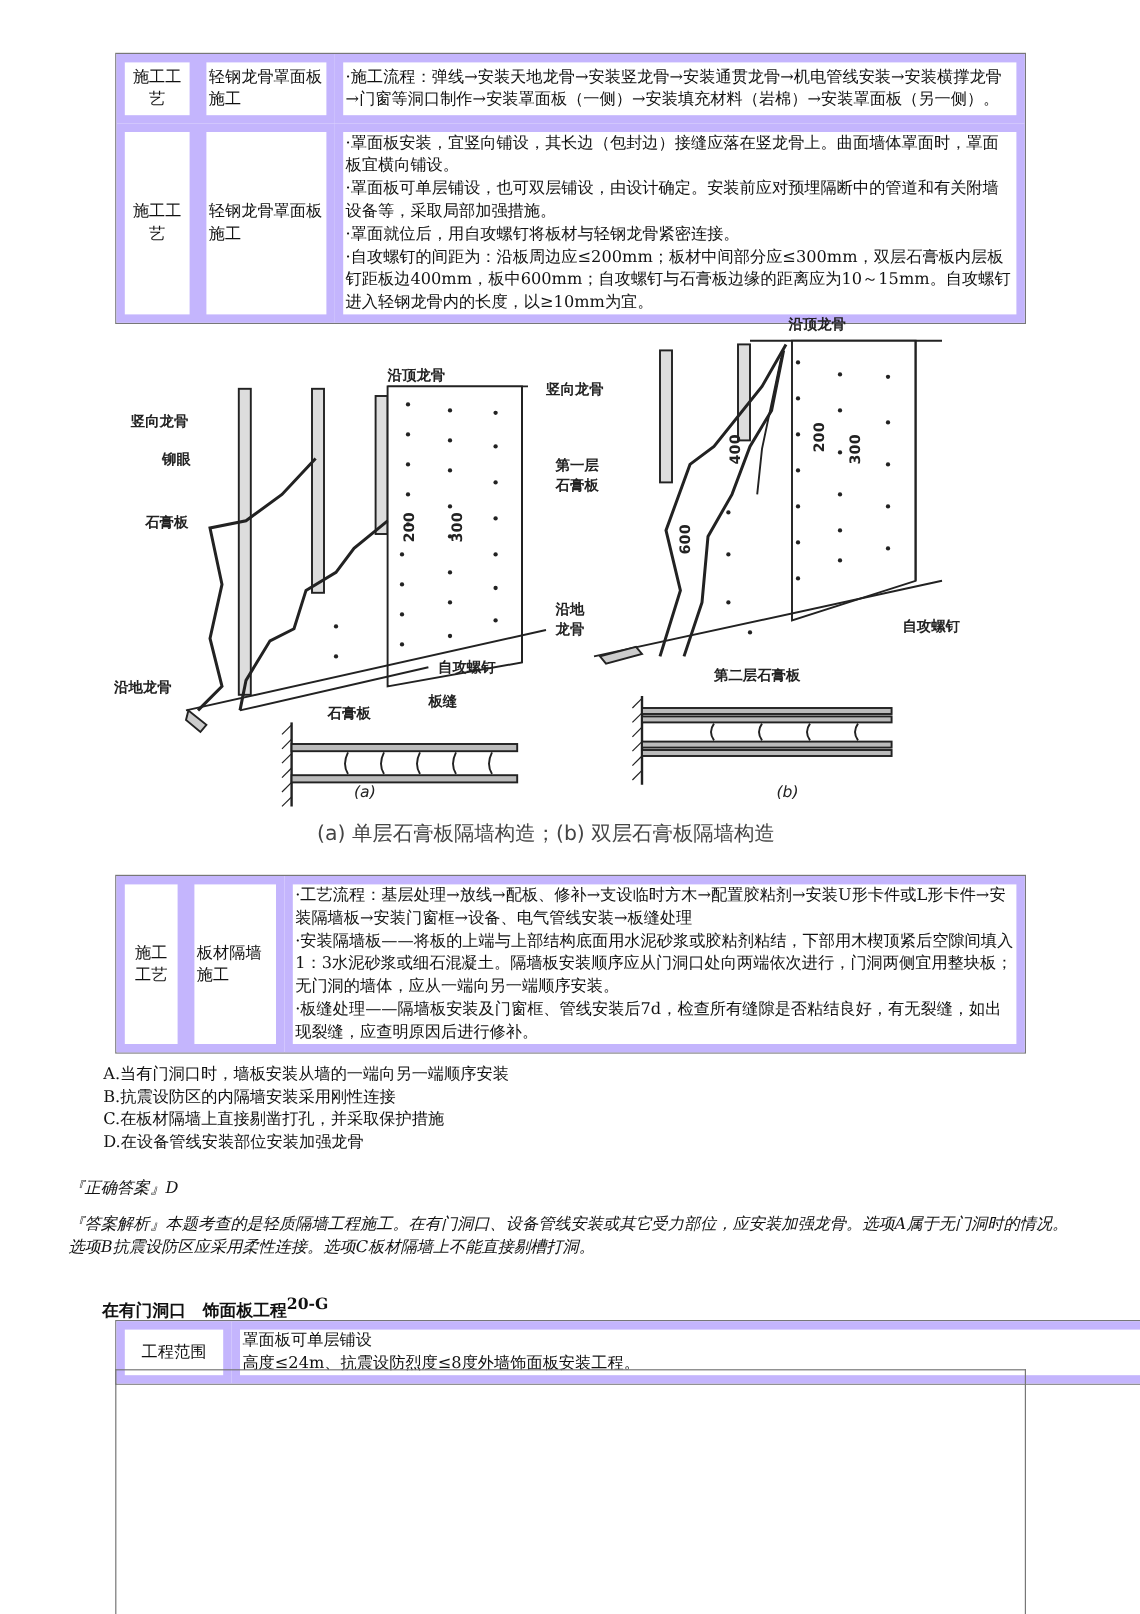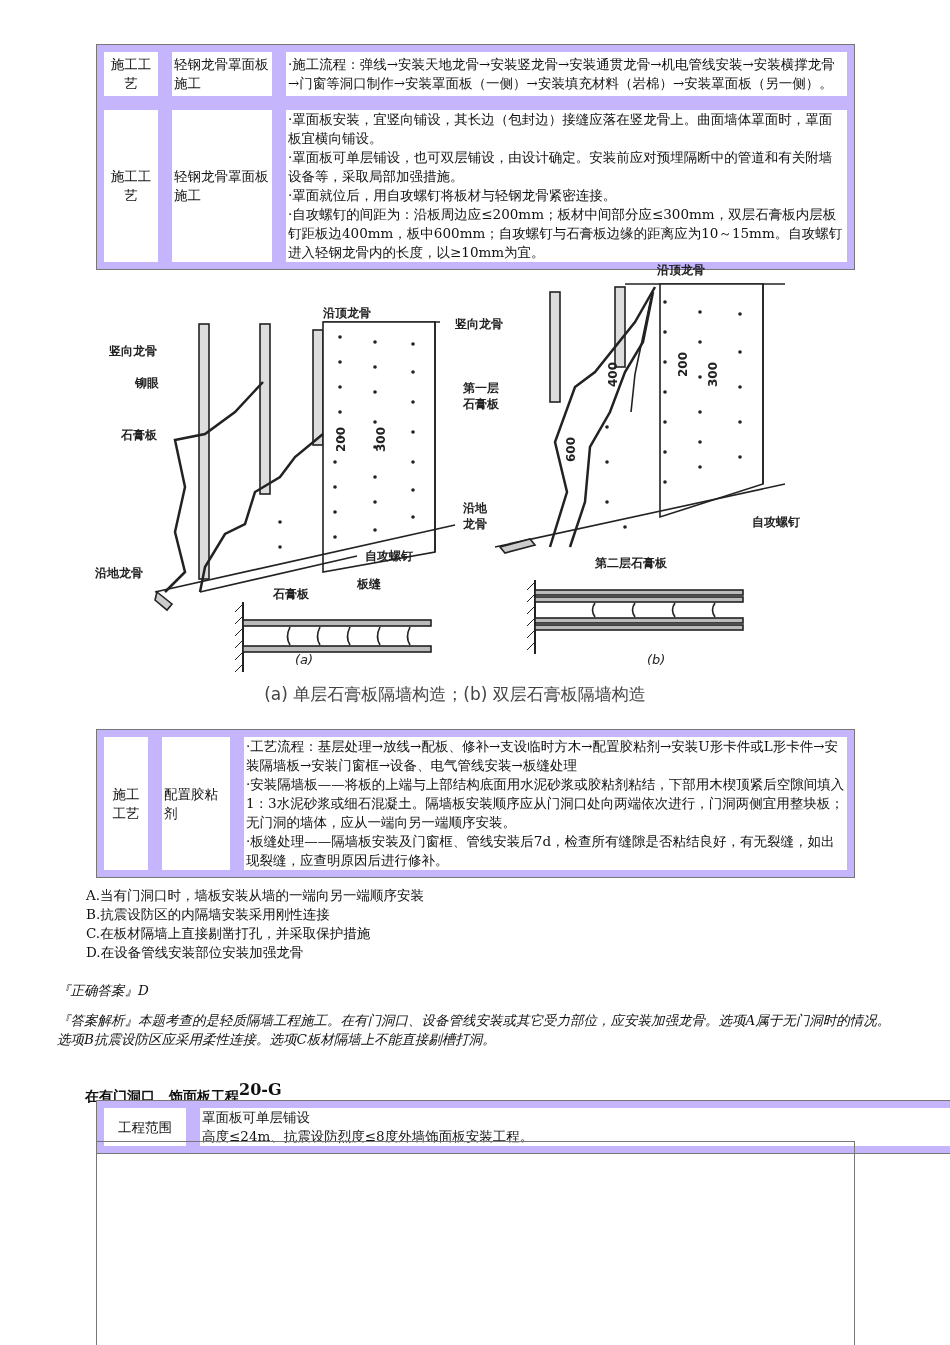--- a/index.html
+++ b/index.html
@@ -13,21 +13,21 @@
   td.c3 { text-align:left; }
   .line { display:block; }
   #t1 { top:44px; }
   #t2 { top:729px; }
   #t2 td.c1 { width:40px; } #t2 td.c2 { width:64px; }
   #fig { position:absolute; left:95px; top:262px; width:720px; height:450px; }
   .q { position:absolute; left:86px; top:886px; line-height:19px; }
   .q .opt { padding-left:0; }
   .ans { position:absolute; left:57px; width:840px; line-height:19px;font-style:italic; }
   .kp { position:absolute; left:85px; top:1080px; font-weight:bold; font-size:14px; }
-  .kp sup { font-size:16px; }
+  .kp sup { font-size:13px; }
   #t3 { top:1100px; left:96px; width:896px; }
   #t3 td.c1 { width:78px; }
   .blankbox { position:absolute; left:96px; top:1141px; width:757px; height:210px;
               border-left:1.5px solid #777; border-right:1.5px solid #777; border-top:1px solid #777; }
   svg text { font-family:"DejaVu Sans","Liberation Sans",sans-serif; }
 </style>
 </head>
 <body>
 
 <table class="doc" id="t1">
@@ -195,21 +195,21 @@
     <text x="200" y="402">(a)</text>
     <text x="552" y="402">(b)</text>
   </g>
   <text x="360" y="438" font-size="17" text-anchor="middle" fill="#444">(a) 单层石膏板隔墙构造；(b) 双层石膏板隔墙构造</text>
 </svg>
 
 <table class="doc" id="t2">
   <tbody>
       <tr style="height:136px;">
     <td class="c1">施工工艺</td>
-    <td class="c2">配置胶粘剂</td>
+    <td class="c2">板材隔墙施工</td>
     <td class="c3">
       <span class="line">·工艺流程：基层处理→放线→配板、修补→支设临时方木→配置胶粘剂→安装U形卡件或L形卡件→安装隔墙板→安装门窗框→设备、电气管线安装→板缝处理</span>
       <span class="line">·安装隔墙板——将板的上端与上部结构底面用水泥砂浆或胶粘剂粘结，下部用木楔顶紧后空隙间填入1：3水泥砂浆或细石混凝土。隔墙板安装顺序应从门洞口处向两端依次进行，门洞两侧宜用整块板；无门洞的墙体，应从一端向另一端顺序安装。</span>
       <span class="line">·板缝处理——隔墙板安装及门窗框、管线安装后7d，检查所有缝隙是否粘结良好，有无裂缝，如出现裂缝，应查明原因后进行修补。</span>
     </td>
   </tr>
 </tbody>
   </table>
 
 <div class="q">

